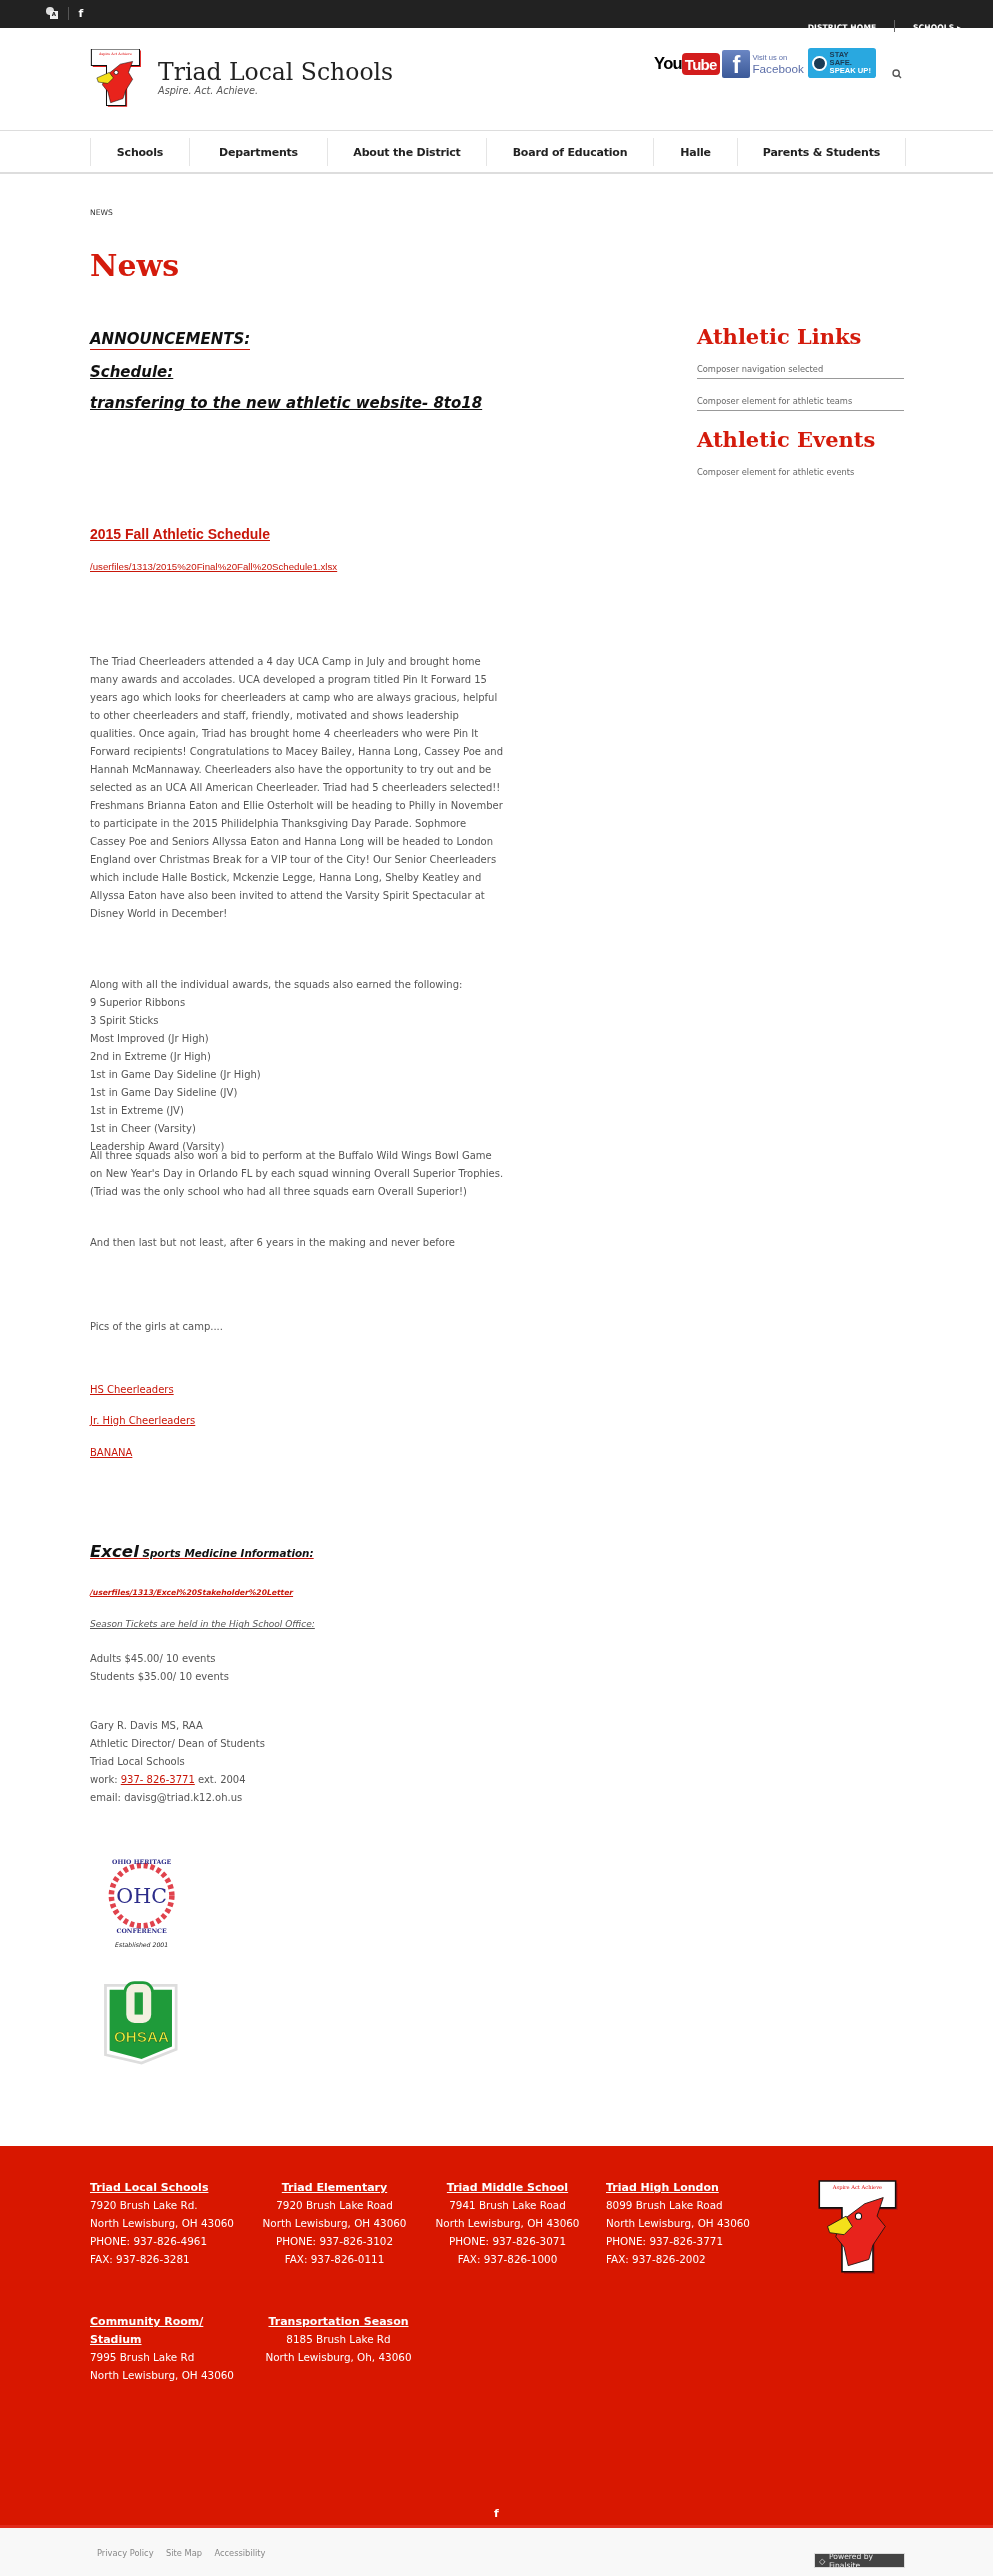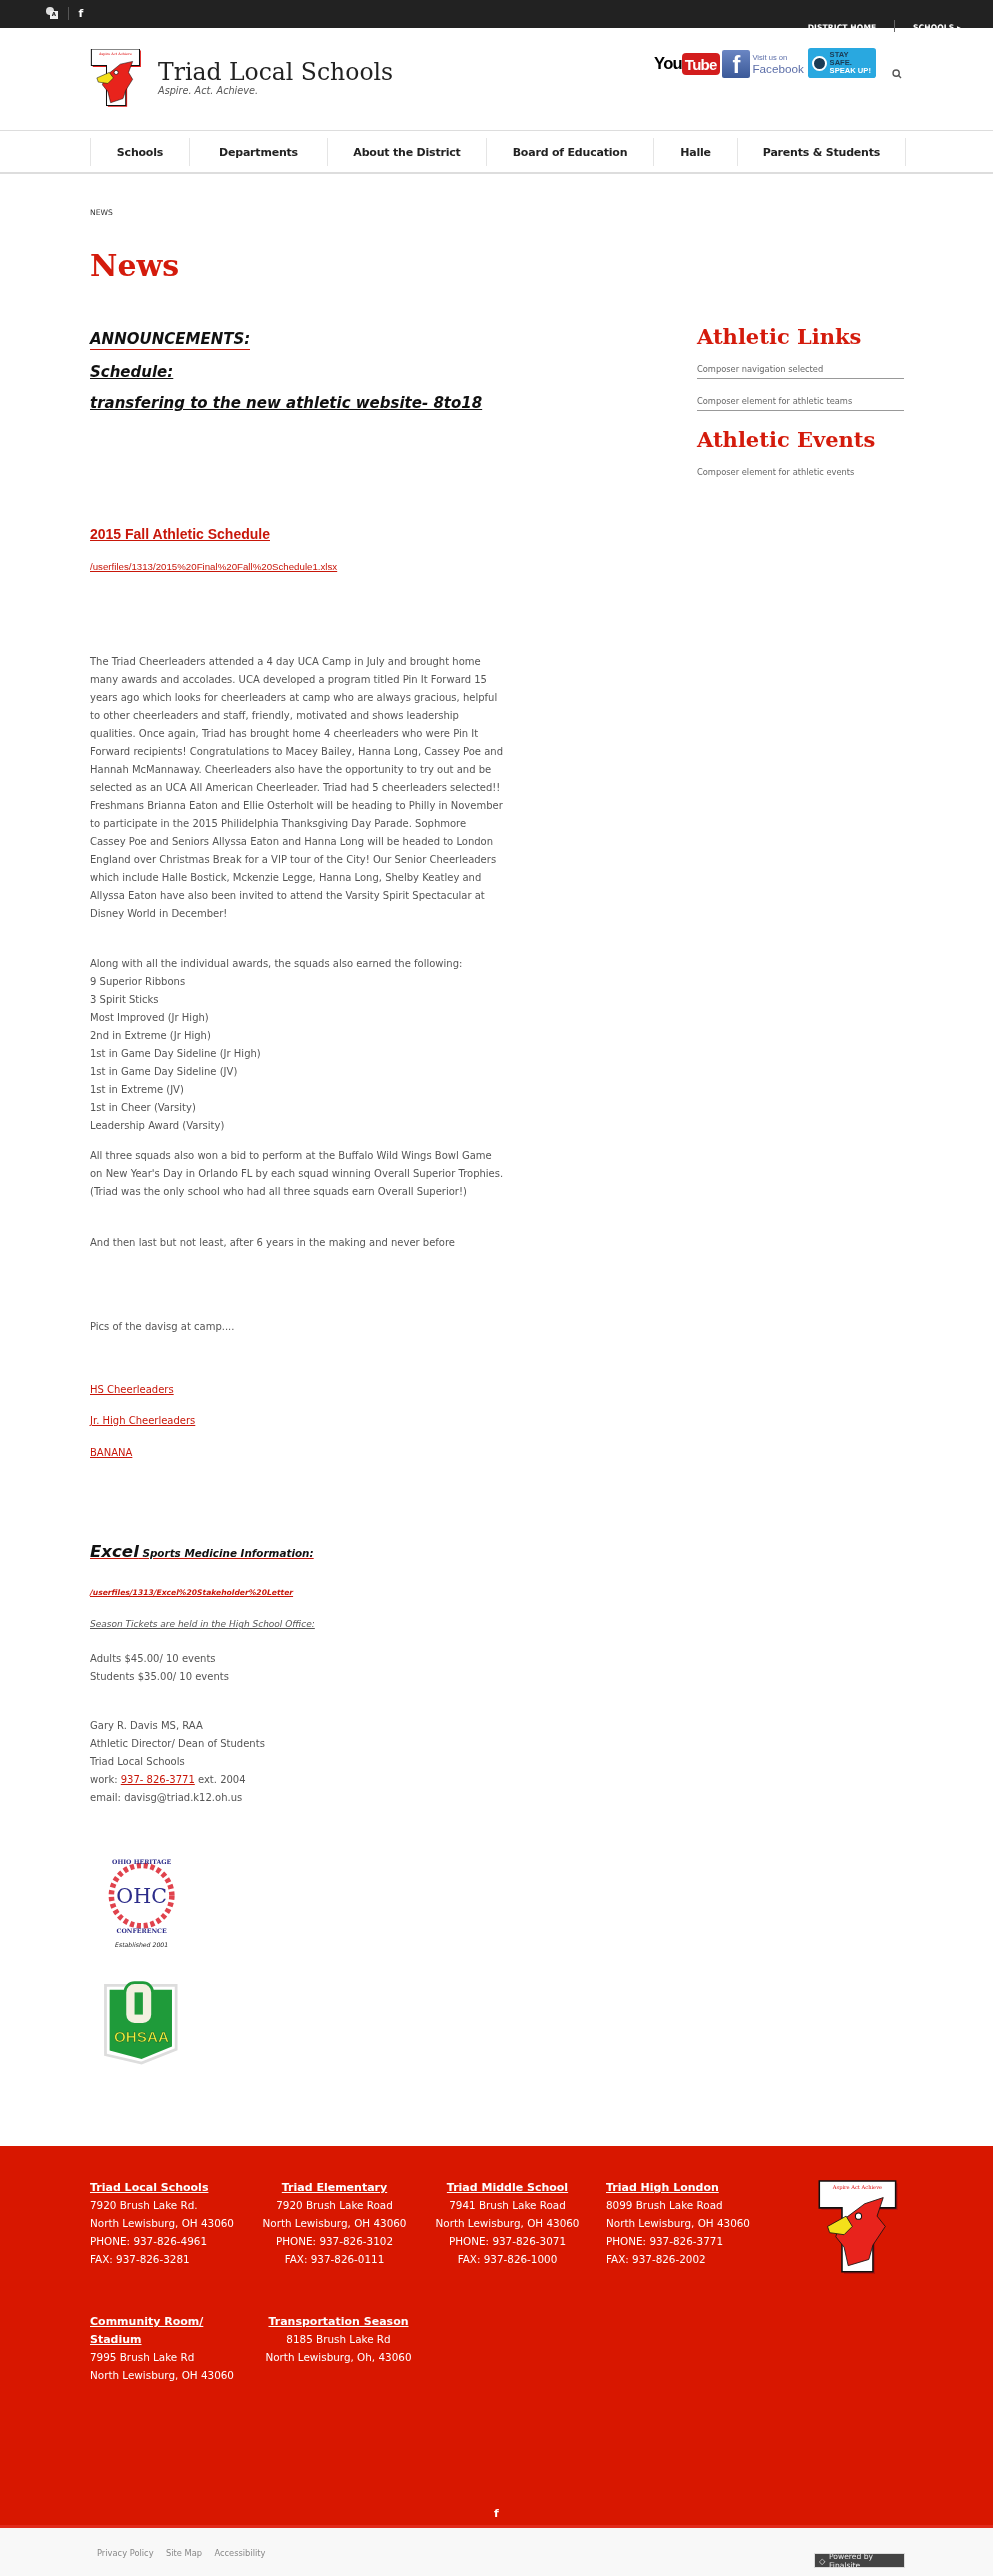--- a/index.html
+++ b/index.html
@@ -138,39 +138,39 @@
 
 <div class="main">
   <div class="ann" style="position:absolute;top:0;border-bottom:1.4px solid #c8170a;text-decoration:none">ANNOUNCEMENTS: </div>
   <div class="ann" style="position:absolute;top:33px">Schedule:</div>
   <div class="ann" style="position:absolute;top:64px">transfering to the new athletic website- 8to18</div>
   <a href="#" class="sched-link">2015 Fall Athletic Schedule</a>
   <a href="#" class="file-link">/userfiles/1313/2015%20Final%20Fall%20Schedule1.xlsx</a>
 
   <p class="body-text" style="position:absolute;top:323px;width:414px">The Triad Cheerleaders attended a 4 day UCA Camp in July and brought home many awards and accolades. UCA developed a program titled Pin It Forward 15 years ago which looks for cheerleaders at camp who are always gracious, helpful to other cheerleaders and staff, friendly, motivated and shows leadership qualities. Once again, Triad has brought home 4 cheerleaders who were Pin It Forward recipients! Congratulations to Macey Bailey, Hanna Long, Cassey Poe and Hannah McMannaway. Cheerleaders also have the opportunity to try out and be selected as an UCA All American Cheerleader. Triad had 5 cheerleaders selected!! Freshmans Brianna Eaton and Ellie Osterholt will be heading to Philly in November to participate in the 2015 Philidelphia Thanksgiving Day Parade. Sophmore Cassey Poe and Seniors Allyssa Eaton and Hanna Long will be headed to London England over Christmas Break for a VIP tour of the City! Our Senior Cheerleaders which include Halle Bostick, Mckenzie Legge, Hanna Long, Shelby Keatley and Allyssa Eaton have also been invited to attend the Varsity Spirit Spectacular at Disney World in December!</p>
 
-  <div class="body-text" style="position:absolute;top:625px;width:538px">
+  <div class="body-text" style="position:absolute;top:646px;width:538px">
     <div>Along with all the individual awards, the squads also earned the following:</div>
     <div>9 Superior Ribbons</div>
     <div>3 Spirit Sticks</div>
     <div>Most Improved (Jr High)</div>
     <div>2nd in Extreme (Jr High)</div>
     <div>1st in Game Day Sideline (Jr High)</div>
     <div>1st in Game Day Sideline (JV)</div>
     <div>1st in Extreme (JV)</div>
     <div>1st in Cheer (Varsity)</div>
     <div>Leadership Award (Varsity)</div>
   </div>
 
   <p class="body-text" style="position:absolute;top:817px;width:414px">All three squads also won a bid to perform at the Buffalo Wild Wings Bowl Game on New Year's Day in Orlando FL by each squad winning Overall Superior Trophies. (Triad was the only school who had all three squads earn Overall Superior!)</p>
 
   <div class="body-text" style="position:absolute;top:904px;width:538px">
     <div>And then last but not least, after 6 years in the making and never before</div>
   </div>
-  <div class="body-text" style="position:absolute;top:988px">Pics of the davisg at camp....</div>
+  <div class="body-text" style="position:absolute;top:988px">Pics of the girls at camp....</div>
 
   <a href="#" class="body-text" style="position:absolute;top:1051px;color:#c8170a">HS Cheerleaders</a>
   <a href="#" class="body-text" style="position:absolute;top:1082px;color:#c8170a">Jr. High Cheerleaders</a>
   <a href="#" class="body-text" style="position:absolute;top:1114px;color:#c8170a">BANANA</a>
 
   <div style="position:absolute;top:1212px;color:#111;text-decoration:underline;text-decoration-color:#c8170a">
     <span style="font:bold italic 16.6px 'DejaVu Sans',sans-serif">Excel</span><span style="font:bold italic 10.4px 'DejaVu Sans',sans-serif"> Sports Medicine Information:</span>
   </div>
   <a href="#" style="position:absolute;top:1258px;font:bold italic 7.6px 'DejaVu Sans',sans-serif;color:#c8170a">/userfiles/1313/Excel%20Stakeholder%20Letter</a>
   <div style="position:absolute;top:1289px;font:italic 9px 'DejaVu Sans',sans-serif;color:#555;text-decoration:underline">Season Tickets are held in the High School Office:</div>

